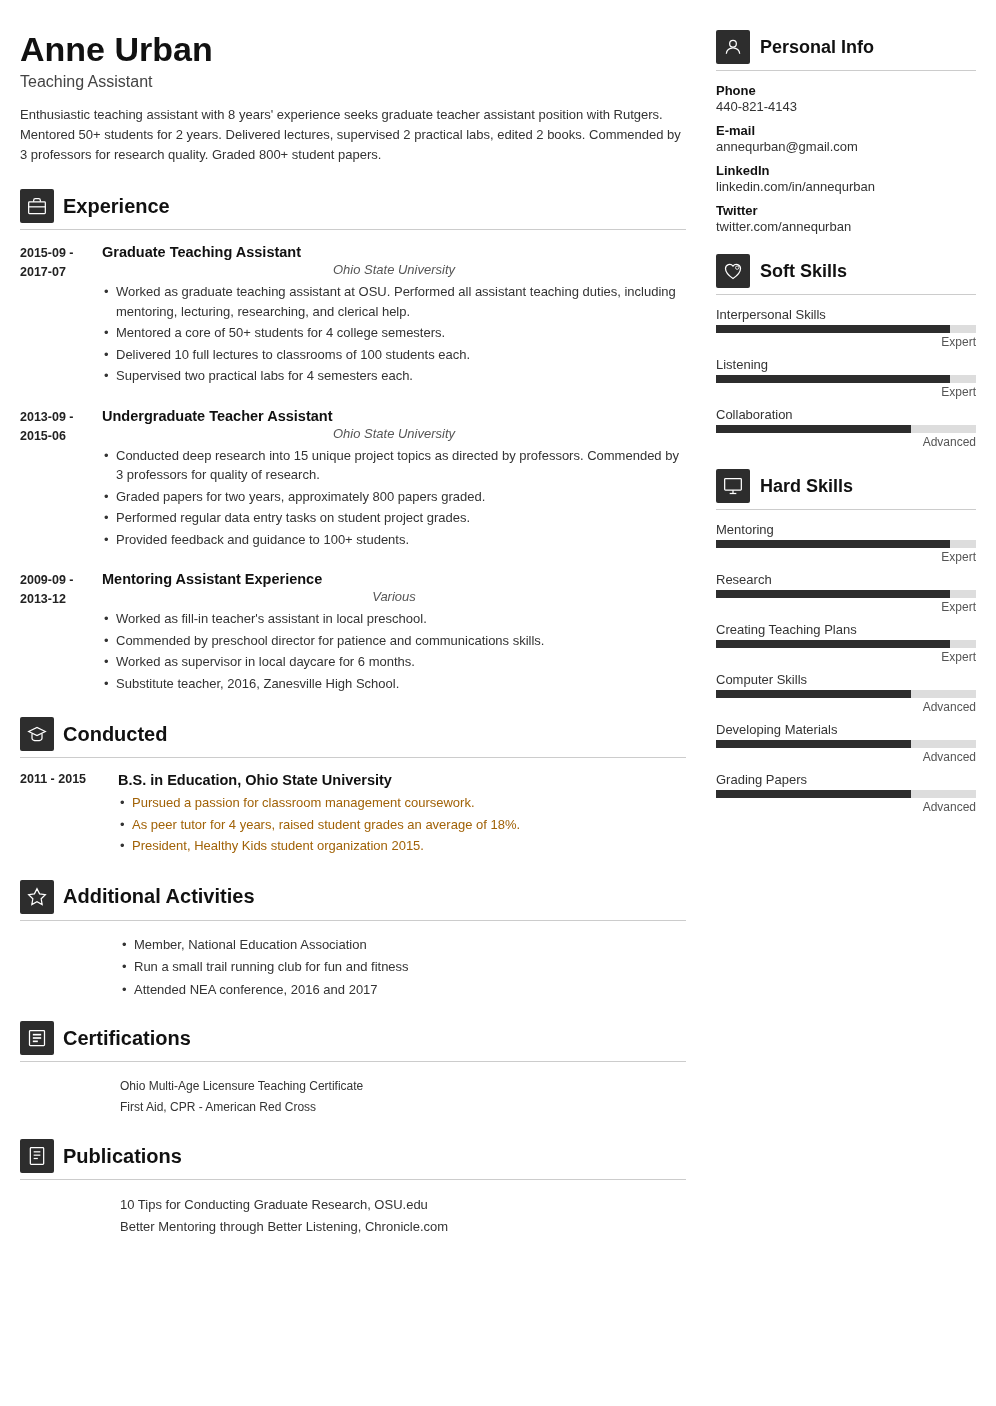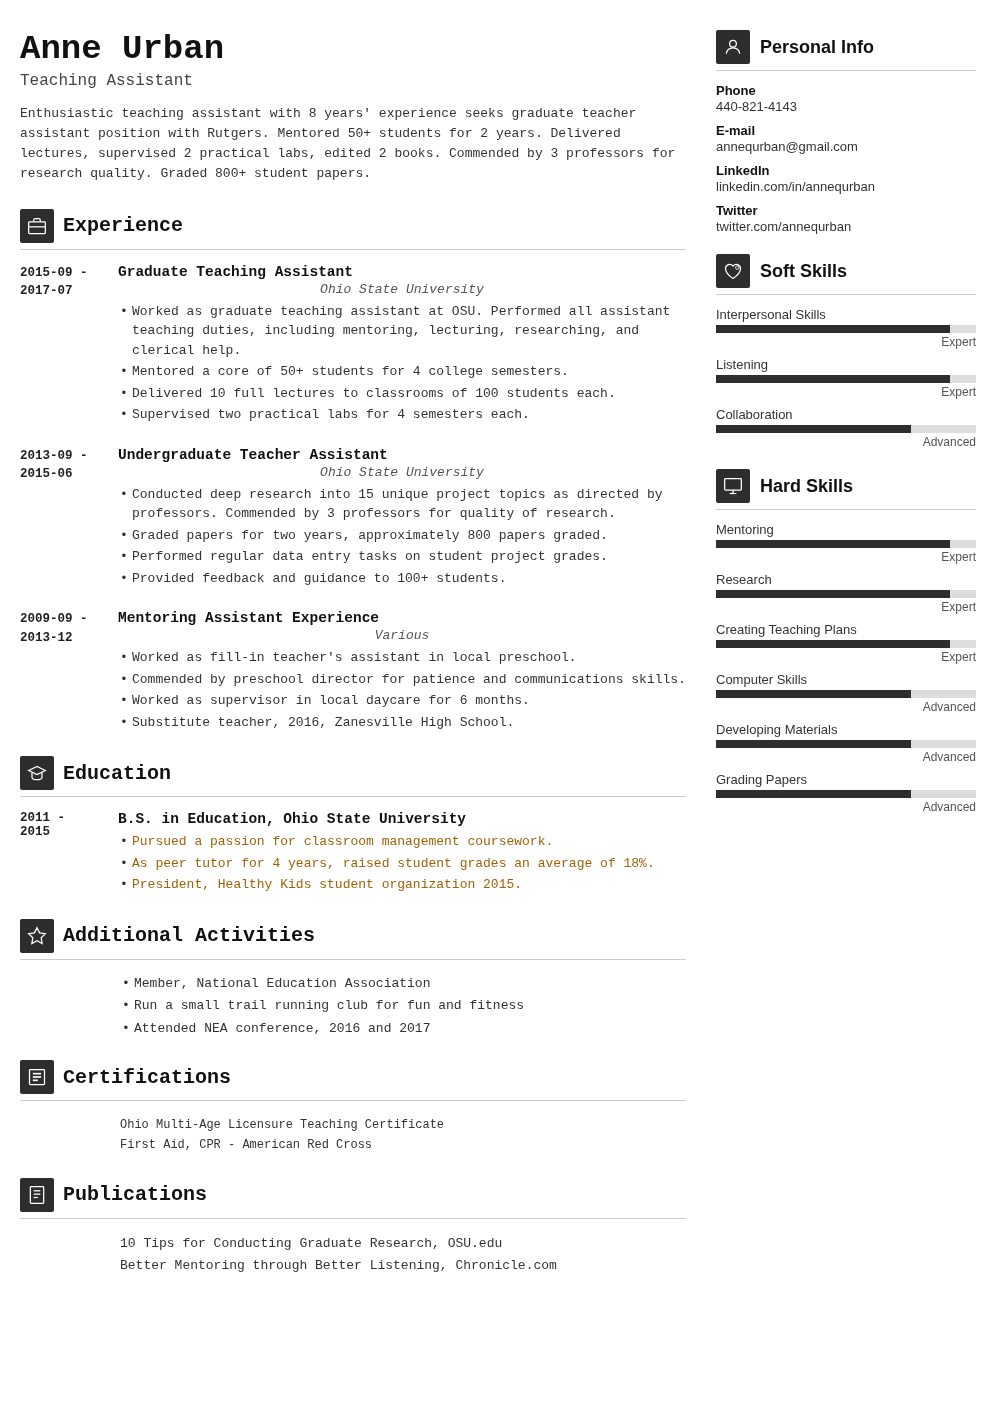--- a/index.html
+++ b/index.html
@@ -14,21 +14,20 @@
     .resume-container {
       display: flex;
       width: 996px;
       min-height: 1406px;
       padding: 30px 20px 30px 20px;
       gap: 30px;
     }
     .left-col {
       flex: 1;
       min-width: 0;
-      font-family: Liberation Mono, monospace;
     }
     .right-col {
       width: 260px;
       flex-shrink: 0;
     }
     
     .header-name {
       font-size: 34px;
       font-weight: 900;
       color: #111;
@@ -73,21 +72,21 @@
       color: #111;
     }
     .section-divider {
       border: none;
       border-top: 1.5px solid #ccc;
       margin-bottom: 14px;
     }
     
     .exp-entry {
       display: flex;
-      gap: 16px;
+      gap: 0;
       margin-bottom: 20px;
     }
     .exp-dates {
       width: 82px;
       flex-shrink: 0;
       font-size: 12.5px;
       font-weight: 700;
       color: #222;
       line-height: 1.5;
     }
@@ -349,21 +348,21 @@
     </div>
 
     <div class="section">
       <div class="section-header">
         <div class="section-icon">
           <svg width="20" height="20" viewBox="0 0 24 24" fill="white">
             <path d="M22 9L12 4 2 9l10 5 10-5z" stroke="white" stroke-width="1.5" fill="none"></path>
             <path d="M6 11.5V17c0 2 2.5 3 6 3s6-1 6-3v-5.5" stroke="white" stroke-width="1.5" fill="none"></path>
           </svg>
         </div>
-        <div class="section-title">Education</div>
+        <div class="section-title">Conducted</div>
       </div>
       <hr class="section-divider">
 
       <div class="edu-entry">
         <div class="edu-dates">
           <span>2011 - 2015</span>
         </div>
         <div class="edu-content">
           <div class="edu-degree">B.S. in Education, Ohio State University</div>
           <ul class="edu-bullets">

